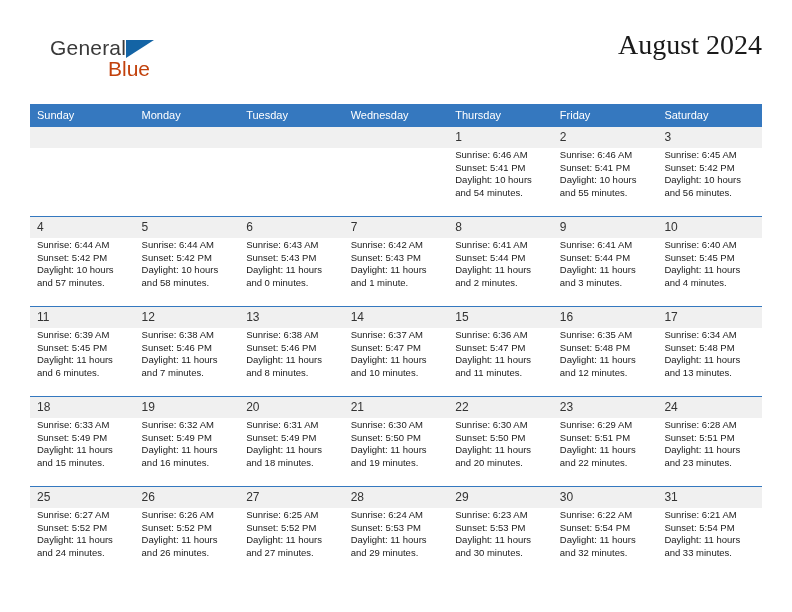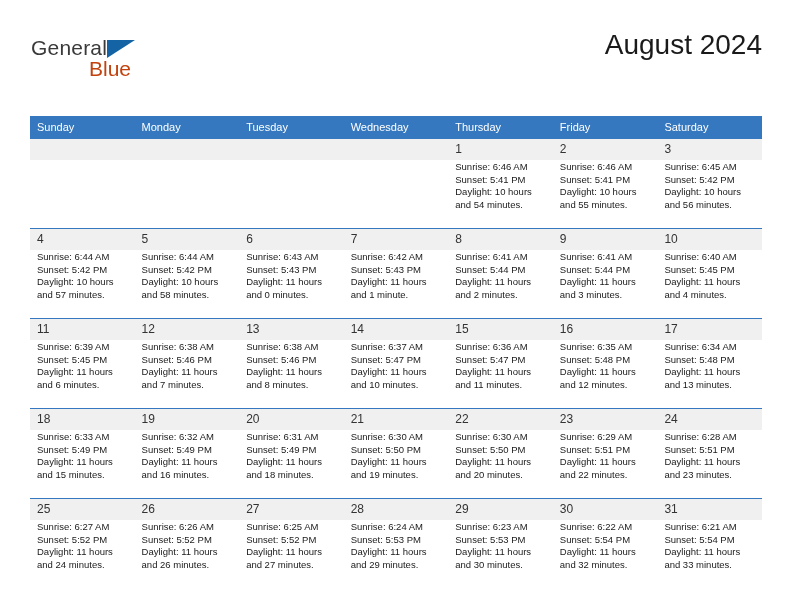--- a/index.html
+++ b/index.html
@@ -24,21 +24,21 @@
   
   .header {
     position: absolute;
     left: 30px;
     top: 28px;
     right: 30px;
     height: 70px;
   }
   .brand {
     position: absolute;
-    left: 1px;
+    left: 20px;
     top: 8px;
     width: 200px;
     height: 56px;
     text-decoration: underline;
   }
   .brand-general {
     position: absolute;
     left: 0;
     top: 0;
     font-size: 21px;
@@ -60,20 +60,21 @@
     left: 58px;
     top: 21px;
     font-size: 21px;
     color: #c2410c;
     font-family: "Liberation Sans", sans-serif;
   }
   .title-block {
     position: absolute;
     right: 0;
     top: 0;
+    font-family: Liberation Serif, serif;
   }
   .cal-title {
     font-size: 28px;
     color: #1a1a1a;
     line-height: 34px;
     white-space: nowrap;
   }
   .cal-subtitle {
     font-size: 13px;
     color: #1a1a1a;
@@ -83,21 +84,20 @@
   }
 
   
   .calendar {
     position: absolute;
     left: 30px;
     top: 104px;
     width: 732px;
     border-collapse: collapse;
     table-layout: fixed;
-    margin-top: 12px;
   }
   .calendar th {
     background: #3578bf;
     color: #ffffff;
     font-size: 11px;
     font-weight: normal;
     text-align: left;
     padding: 5px 0 5px 7px;
     height: 12px;
     border: none;

